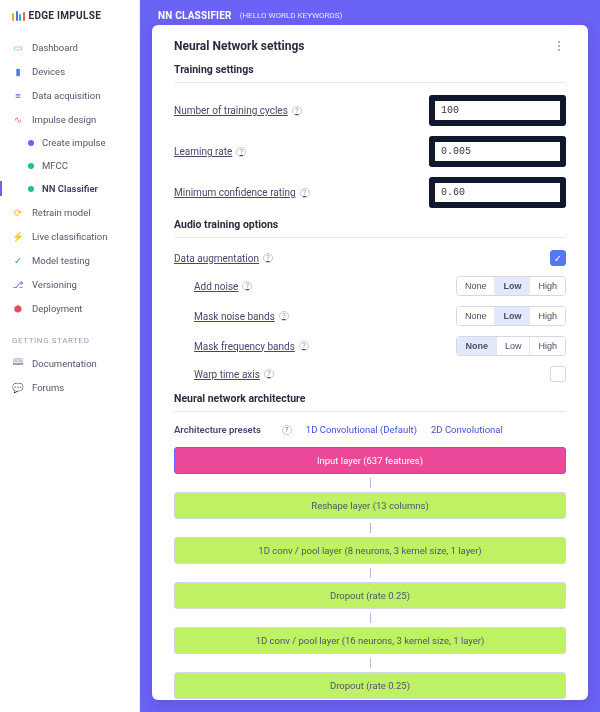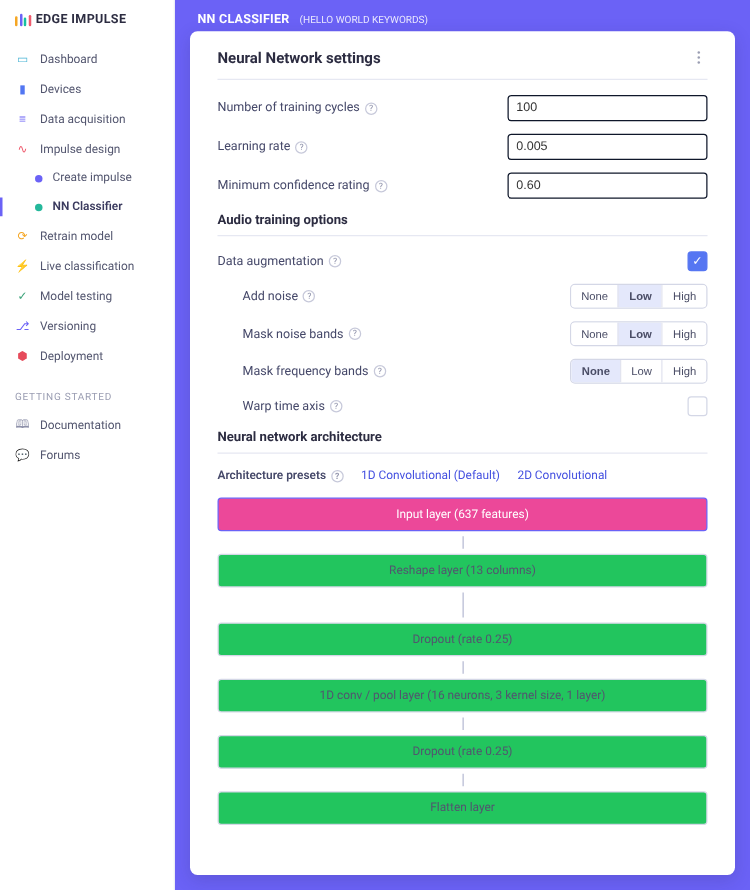--- a/index.html
+++ b/index.html
@@ -130,33 +130,34 @@
   .rule { border-top:1px solid #e6e8f2; margin: 4px 0 12px; }
 
   .form-row {
     display: flex;
     align-items: center;
     justify-content: space-between;
     margin: 10px 0;
     font-size: 10px;
   }
   .form-row.indent { padding-left: 20px; }
-  .form-row .label { color:#454869; display:flex; align-items:center; gap:4px; }
+  .form-row .label { color:#454869; display:flex; align-items:center; gap:4px;text-decoration:underline; }
   .help-icon {
     display:inline-flex; align-items:center; justify-content:center;
     width:10px;height:10px;border:1px solid #c7c9da;border-radius:50%;
     font-size:7px;color:#8c8fa8;
   }
   .text-input {
-    width: 160px;
-    border: 1px solid #0f172a;
+    width: 137px;
+    border: 6px solid #0f172a;
     border-radius: 3px;
     padding: 4px 6px;
     font-size: 10px;
     color:#333;
+    font-family:Liberation Mono, monospace;
   }
 
   .checkbox {
     width: 16px; height: 16px;
     border: 1px solid #5676f2;
     background: #5676f2;
     border-radius: 3px;
     display:flex;align-items:center;justify-content:center;
     color:#fff; font-size:10px;
     cursor:pointer;
@@ -173,32 +174,32 @@
   .seg button {
     border:none; background:#fff; padding:4px 8px; font-size:9px; color:#4a4d66; cursor:pointer;
   }
   .seg button + button { border-left:1px solid #e2e4ef; }
   .seg button.active { background:#e4e8fb; font-weight:600; }
 
   .presets {
     display:flex; align-items:center; gap:14px;
     font-size:9.5px; margin: 8px 0 12px;
   }
-  .presets .label { font-weight:600; color:#454869; display:flex;gap:4px;align-items:center;}
+  .presets .label { font-weight:600; color:#454869; display:flex;gap:21px;align-items:center;}
   .presets a { color:#4450e0; cursor:pointer; }
 
   .layer {
     border:1px solid #d4d7e6;
     border-radius:3px;
     padding:7px 0;
     text-align:center;
     font-size:9.5px;
     color:#52556f;
     margin:4px 0;
-    background:#22c55e;
+    background:#bef264;
   }
   .conn { height:10px; display:flex;justify-content:center; }
   .conn::before {
     content:""; width:1px; height:100%; background:#b7bbd3;
   }
   .layer.input {
     background:#ec4899; color:#fff; border-color:#6b62f6;
   }
 </style>
 </head>
@@ -232,20 +233,24 @@
       </div>
       <div class="nav-item">
         <span class="icon c-pink">∿</span>
         <span>Impulse design</span>
       </div>
 
       <div class="nav-item nav-sub">
         <span class="dot" style="background:#6b62f6"></span>
         <span>Create impulse</span>
       </div>
+      <div class="nav-item nav-sub">
+        <span class="dot" style="background:#25b89b"></span>
+        <span>MFCC</span>
+      </div>
       <div class="nav-item nav-sub active">
         <span class="dot" style="background:#25b89b"></span>
         <span>NN Classifier</span>
       </div>
 
       <div class="nav-item">
         <span class="icon c-orange">⟳</span>
         <span>Retrain model</span>
       </div>
       <div class="nav-item">
@@ -286,20 +291,21 @@
     <div class="card">
       <div class="card-head">
         <h2>Neural Network settings</h2>
         <div class="kebab">
           <span></span>
             <span></span>
             <span></span>
         </div>
       </div>
 
+      <div class="section-title">Training settings</div>
       <div class="rule"></div>
 
       <div class="form-row">
         <span class="label">
           <span>Number of training cycles</span>
           <span class="help-icon">?</span>
         </span>
         <input class="text-input" value="100" style="">
       </div>
       <div class="form-row">
@@ -377,20 +383,21 @@
           <span class="help-icon">?</span>
         </span>
         <a>1D Convolutional (Default)</a>
         <a>2D Convolutional</a>
       </div>
 
       <div class="layer input">Input layer (637 features)</div>
       <div class="conn"></div>
       <div class="layer">Reshape layer (13 columns)</div>
       <div class="conn"></div>
+      <div class="layer">1D conv / pool layer (8 neurons, 3 kernel size, 1 layer)</div>
       <div class="conn"></div>
       <div class="layer">Dropout (rate 0.25)</div>
       <div class="conn"></div>
       <div class="layer">1D conv / pool layer (16 neurons, 3 kernel size, 1 layer)</div>
       <div class="conn"></div>
       <div class="layer">Dropout (rate 0.25)</div>
       <div class="conn"></div>
       <div class="layer">Flatten layer</div>
 
     </div>

